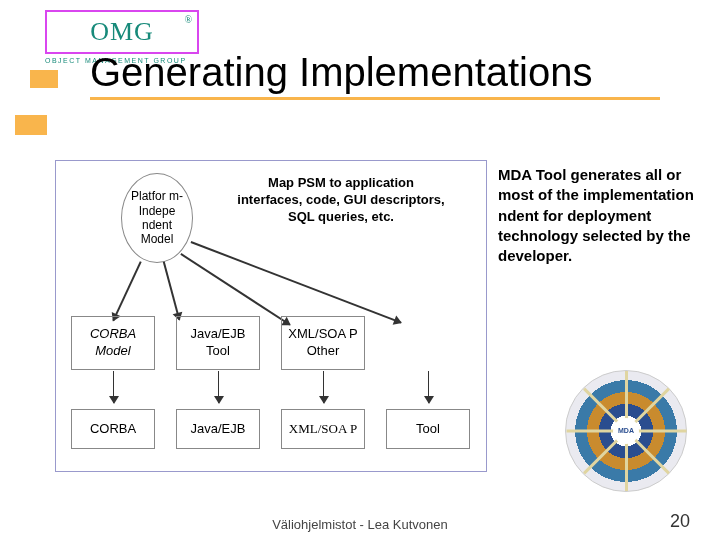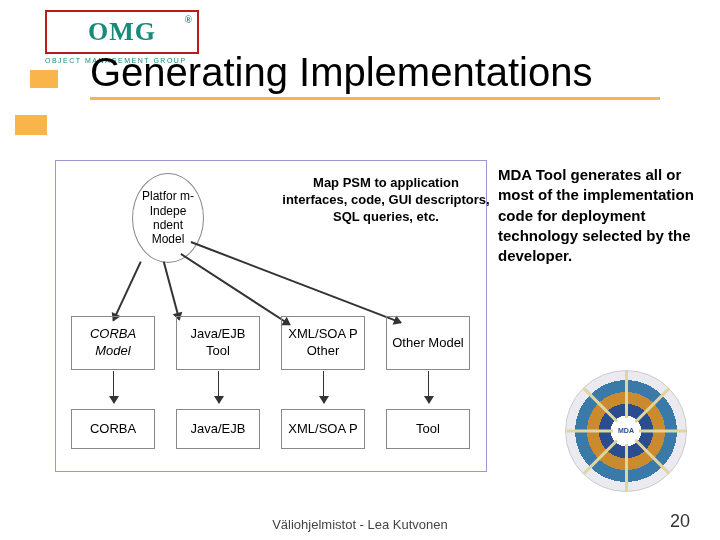--- a/index.html
+++ b/index.html
@@ -17,25 +17,25 @@
     background: #f9b54c;
   }
   .logo-area {
     position: absolute;
     top: 10px;
     left: 45px;
   }
   .logo-box {
     width: 150px;
     height: 40px;
-    border: 2px solid #b91c1c;
-    display: flex;
-    align-items: center;
-    justify-content: center;
-    font-weight: bold;
+    border: 2px solid #d946ef;
+    display: flex;
+    align-items: center;
+    justify-content: center;
+    font-weight: normal;
     font-size: 26px;
     color: #178a7a;
     letter-spacing: 1px;
     position: relative;
     font-family: Georgia, serif;
   }
   .logo-reg {
     font-size: 10px;
     position: absolute;
     top: 2px;
@@ -63,21 +63,21 @@
     top: 160px;
     left: 55px;
     width: 430px;
     height: 310px;
     border: 1.5px solid #9999cc;
     background: #fff;
   }
   .pim-box {
     position: absolute;
     top: 12px;
-    left: 76px;
+    left: 65px;
     width: 72px;
     height: 90px;
     border: 1.5px solid #888;
     border-radius: 50%/50%;
     text-align: center;
     font-size: 12px;
     line-height: 1.2;
     display: flex;
     align-items: center;
     justify-content: center;
@@ -86,21 +86,20 @@
   }
   .map-text {
     position: absolute;
     top: 14px;
     left: 180px;
     width: 210px;
     text-align: center;
     font-size: 13px;
     font-weight: bold;
     line-height: 1.3;
-    margin-left: 45px;
   }
   .model-box {
     position: absolute;
     width: 84px;
     height: 54px;
     border: 1.5px solid #888;
     text-align: center;
     font-size: 13px;
     line-height: 1.3;
     display: flex;
@@ -240,34 +239,33 @@
   <div class="map-text">Map PSM to application interfaces, code, GUI descriptors, SQL queries, etc.</div>
 
   <div class="arrow-diag" style="left:85px;top:100px;width:65px;transform:rotate(115deg);"></div>
   <div class="arrow-diag" style="left:108px;top:100px;width:60px;transform:rotate(75deg);"></div>
   <div class="arrow-diag" style="left:125px;top:92px;width:130px;transform:rotate(33deg);"></div>
   <div class="arrow-diag" style="left:135px;top:80px;width:225px;transform:rotate(21deg);"></div>
 
   <div class="model-box" style="top:155px;left:15px;font-style:italic;">CORBA Model</div>
   <div class="model-box" style="top:155px;left:120px;">Java/EJB Tool</div>
   <div class="model-box" style="top:155px;left:225px;">XML/SOA P Other</div>
-  <div class="model-box" style="top:155px;left:330px;">Other Model</div>
 
   <div class="arrow" style="top:210px;left:57px;height:32px;"></div>
   <div class="arrow" style="top:210px;left:162px;height:32px;"></div>
   <div class="arrow" style="top:210px;left:267px;height:32px;"></div>
   <div class="arrow" style="top:210px;left:372px;height:32px;"></div>
 
   <div class="impl-box" style="top:248px;left:120px;">Java/EJB</div>
   <div class="impl-box" style="top:248px;left:15px;">CORBA</div>
-  <div class="impl-box" style="top:248px;left:225px;">XML/SOA P</div>
+  <div class="impl-box" style="top:248px;left:225px;font-family:Liberation Serif, serif;">XML/SOA P</div>
   <div class="impl-box" style="top:248px;left:330px;">Tool</div>
 </div>
 
-<div class="side-text">MDA Tool generates all or most of the implementation code for deployment technology selected by the developer.</div>
+<div class="side-text">MDA Tool generates all or most of the implementation ndent for deployment technology selected by the developer.</div>
 
 <div class="mda-logo">
   <div class="mda-outer">
     <div class="mda-spoke" style="transform:rotate(0deg);"></div>
     <div class="mda-spoke" style="transform:rotate(45deg);"></div>
     <div class="mda-spoke" style="transform:rotate(90deg);"></div>
     <div class="mda-spoke" style="transform:rotate(135deg);"></div>
     <div class="mda-spoke" style="transform:rotate(180deg);"></div>
     <div class="mda-spoke" style="transform:rotate(225deg);"></div>
     <div class="mda-spoke" style="transform:rotate(270deg);"></div>

